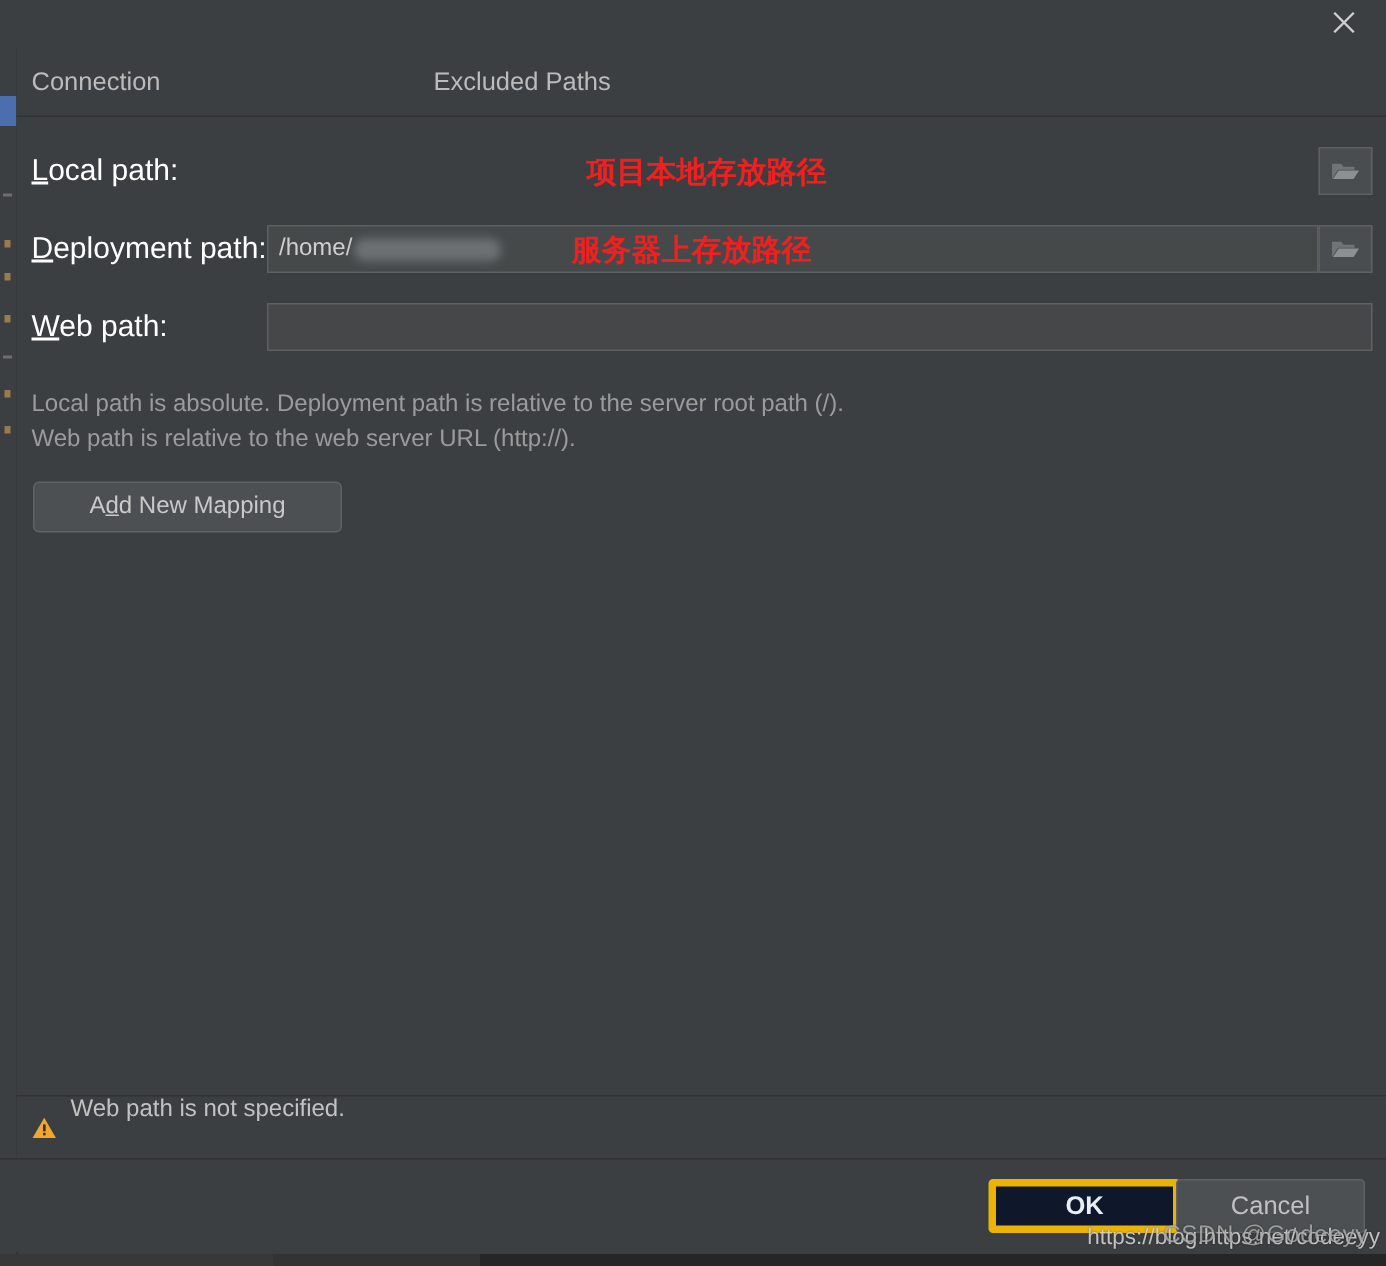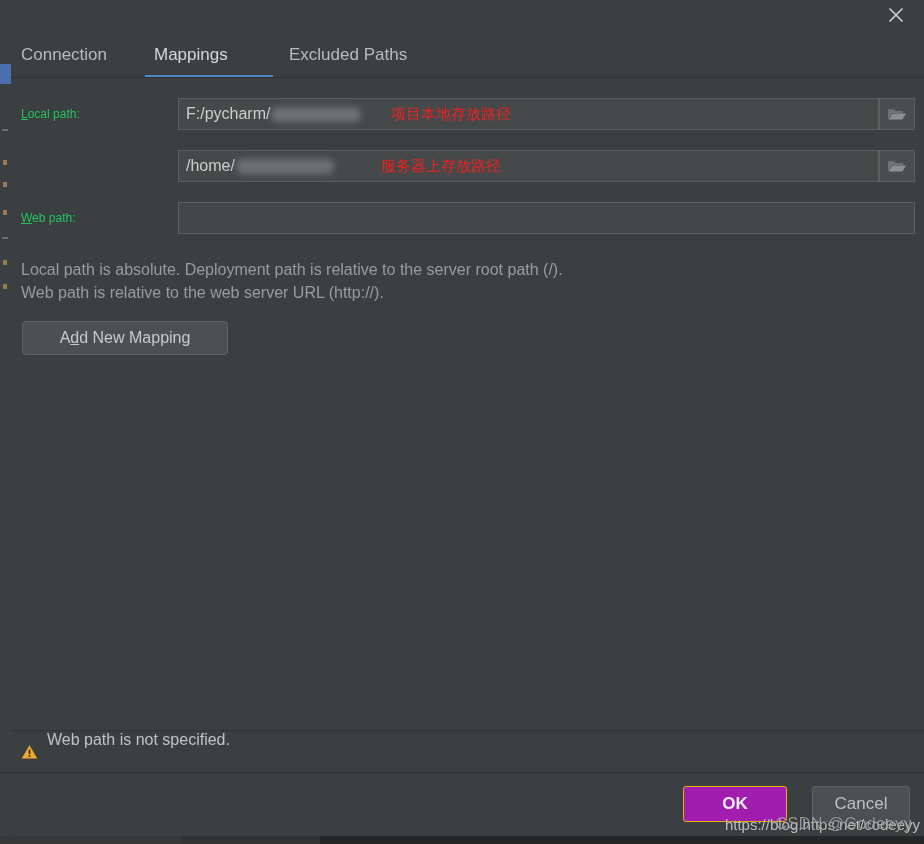--- a/index.html
+++ b/index.html
@@ -110,22 +110,22 @@
     background: #3c3f41;
   }
   .row {
     position: absolute;
     left: 0;
     height: 32px;
   }
   .flabel {
     position: absolute;
     left: 10px;
-    font-size: 12px;
-    color: #22c55e;
+    font-size: 20px;
+    color: #ffffff;
     line-height: 32px;
     white-space: nowrap;
   }
   .flabel u { text-decoration: underline; }
 
   .field {
     position: absolute;
     top: 0;
     height: 32px;
     background: #45494a;
@@ -146,26 +146,27 @@
     height: 15px;
     margin-left: 1px;
     border-radius: 7px;
     background: #6e7173;
     filter: blur(3.2px);
     vertical-align: middle;
   }
 
   .annot {
     position: absolute;
-    font-size: 15px;
+    font-size: 20px;
     color: #f02020;
     font-family: "DejaVu Sans", "Liberation Sans", sans-serif;
     line-height: 32px;
     white-space: nowrap;
     pointer-events: none;
+    font-weight: bold;
   }
 
   .browse {
     position: absolute;
     top: 0;
     width: 36px; height: 32px;
     background: #4a4d4f;
     border: 1px solid #5e6060;
     box-sizing: border-box;
     display: flex;
@@ -234,29 +235,29 @@
     border-radius: 3px;
     box-sizing: border-box;
     display: flex;
     align-items: center;
     justify-content: center;
     font-size: 17px;
     cursor: default;
   }
   .btn-ok {
     right: 137px;
-    width: 104px;
-    background: #a21caf;
-    border: 1px solid #eab308;
+    width: 128px;
+    background: #0f172a;
+    border: 5px solid #eab308;
     color: #e9eef3;
     font-weight: bold;
   }
   .btn-cancel {
     right: 14px;
-    width: 98px;
+    width: 126px;
     background: #4c5052;
     border: 1px solid #5e6264;
     color: #c0c0c0;
   }
 
   
   .watermark {
     position: absolute;
     right: 4px; top: 813px;
     height: 22px;
@@ -312,48 +313,41 @@
     <div class="strip-tick" style="top:178px"></div>
     <div class="strip-dot" style="top:205px"></div>
     <div class="strip-tick" style="top:228px"></div>
     <div class="strip-tick" style="top:252px"></div>
   </div>
 
   <div class="tabbar">
     <div class="tab" style="left:10px">
       <span>Connection</span>
     </div>
-    <div class="tab active" style="left:143px">
-      <span>Mappings</span>
-      <div class="tab-underline" style="width:128px;left:-9px"></div>
-    </div>
     <div class="tab" style="left:278px">
       <span>Excluded Paths</span>
     </div>
   </div>
   <div class="tabbar-line"></div>
 
   <div class="form">
 
     <div class="row" style="top:20px;width:913px">
       <div class="flabel"><u>L</u><span>ocal path:</span></div>
-      <div class="field" style="left:167px;width:701px">
-        <span>F:/pycharm/</span>
-          <span class="redact" style="width:90px"></span>
-      </div>
       <div class="browse" style="left:868px">
         <svg width="20" height="16" viewBox="0 0 20 16" aria-hidden="true">
           <path d="M1 13.4 V3.2 h6.1 l1.5 1.9 H16 v2.0 H5.0 L1 13.4 Z" fill="#6f7476"></path>
           <path d="M5.4 7.6 H19 l-3.6 5.8 H1.6 Z" fill="#8b9092"></path>
         </svg>
       </div>
       <div class="annot" style="left:380px;top:0">项目本地存放路径</div>
     </div>
 
     <div class="row" style="top:72px;width:913px">
+      <div class="flabel"><u>D</u><span>eployment path:</span></div>
       <div class="field" style="left:167px;width:701px">
         <span>/home/</span>
           <span class="redact" style="width:98px"></span>
       </div>
       <div class="browse" style="left:868px">
         <svg width="20" height="16" viewBox="0 0 20 16" aria-hidden="true">
           <path d="M1 13.4 V3.2 h6.1 l1.5 1.9 H16 v2.0 H5.0 L1 13.4 Z" fill="#6f7476"></path>
           <path d="M5.4 7.6 H19 l-3.6 5.8 H1.6 Z" fill="#8b9092"></path>
         </svg>
       </div>

